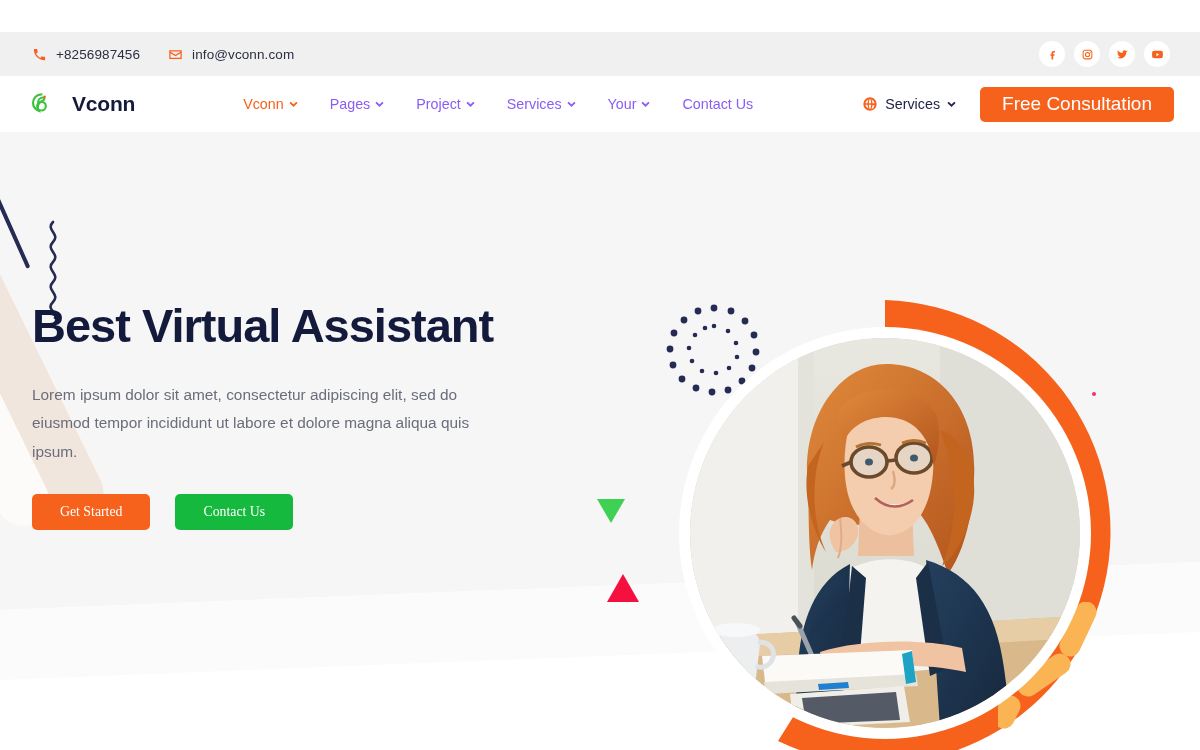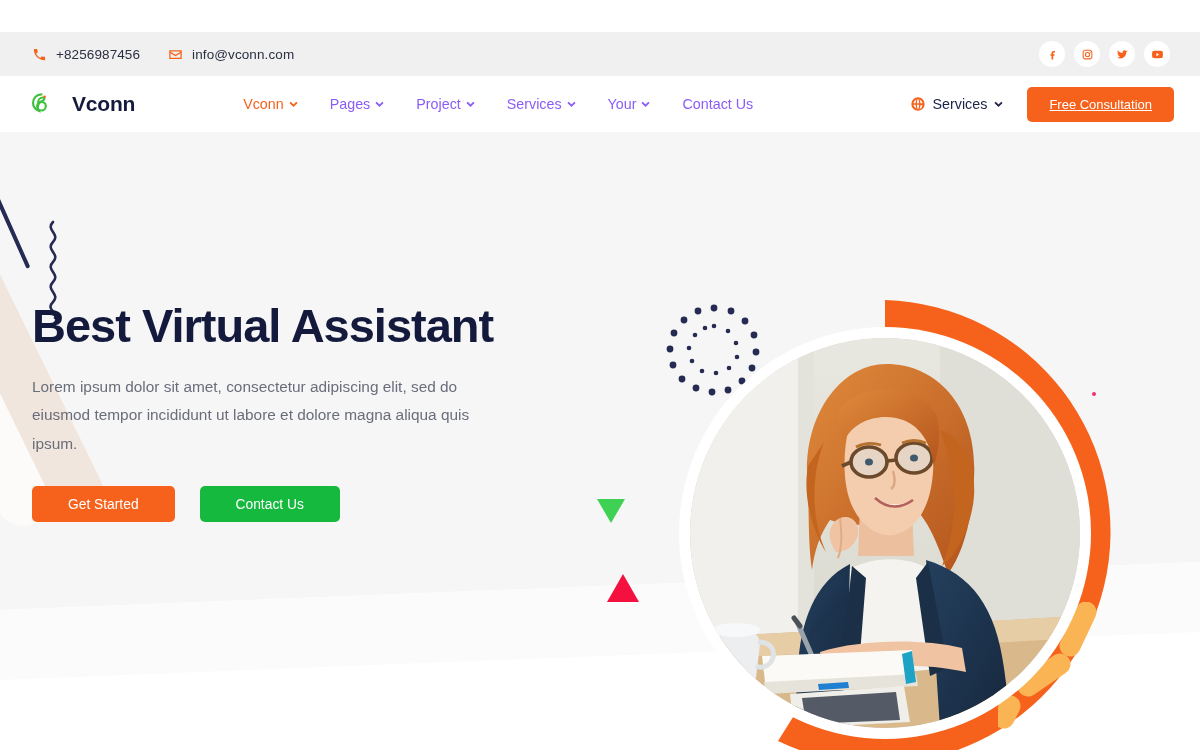--- a/index.html
+++ b/index.html
@@ -51,22 +51,22 @@
   .nav-item.active { color:#f6621c; }
   .chev { width:9px; height:6px; display:block; }
   .chev svg { width:9px; height:6px; display:block; stroke:currentColor; fill:none; stroke-width:2.1; }
 
   .header-right { margin-left:auto; display:flex; align-items:center; gap:24px; padding-right:26px; }
   .lang { display:flex; align-items:center; gap:7px; font-size:14.3px; color:#20264a; cursor:pointer; }
   .globe { width:16px; height:16px; color:#f6621c; }
   .globe svg { width:16px; height:16px; display:block; fill:currentColor; }
   .btn-consult {
     background:#f6621c; color:#ffffff; border:none; border-radius:5px;
-    font-size:13px; font-family:inherit;
-    padding:0 22px; height:35px; cursor:pointer; white-space:nowrap;text-decoration:underline;
+    font-size:19px; font-family:inherit;
+    padding:0 22px; height:35px; cursor:pointer; white-space:nowrap;
   }
 
   
   .hero {
     position:absolute; left:0; top:132px; width:1200px; height:618px;
     overflow:hidden;
   }
   .hero-bg {
     position:absolute; left:0; top:0; width:1200px; height:618px;
     background:#f6f6f7;
@@ -135,26 +135,26 @@
   }
   .photo svg { position:absolute; left:0; top:0; width:390px; height:390px; display:block; }
 
   
   .hero-copy { position:absolute; left:32px; top:168px; width:540px; }
   .hero-title {
     font-size:47px; line-height:1.12; font-weight:bold;
     color:#141a3c; letter-spacing:-1px;
   }
   .hero-sub {
-    margin-top:20px; font-size:15.4px; line-height:1.85; color:#6a6d7a; max-width:470px;
+    margin-top:28px; font-size:15.4px; line-height:1.85; color:#6a6d7a; max-width:470px;
   }
   .hero-btns { margin-top:28px; display:flex; gap:25px; }
   .btn {
     border:none; border-radius:5px; color:#ffffff; font-size:13.8px;
-    font-family:Liberation Sans, sans-serif; height:36px; padding:0 36px; cursor:pointer; white-space:nowrap;
+    font-family:Liberation Serif, serif; height:36px; padding:0 28px; cursor:pointer; white-space:nowrap;
   }
   .btn-orange { background:#f6621c; }
   .btn-green { background:#15b93e; }
 </style>
 </head>
 <body>
 
 <div class="page">
 
   <div class="topbar">

